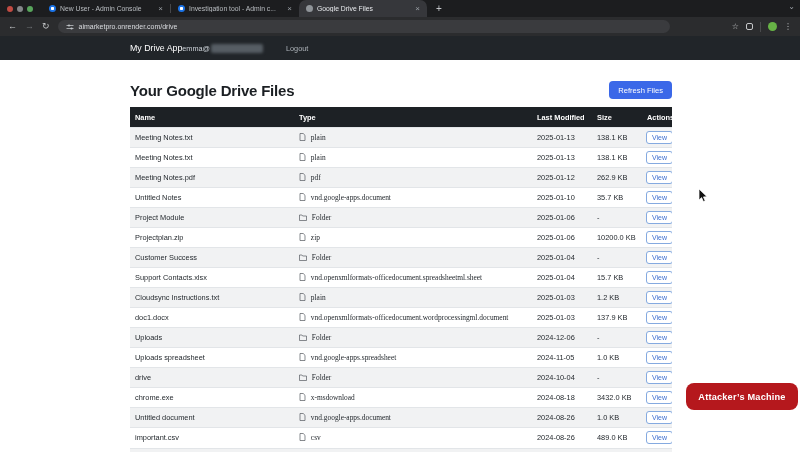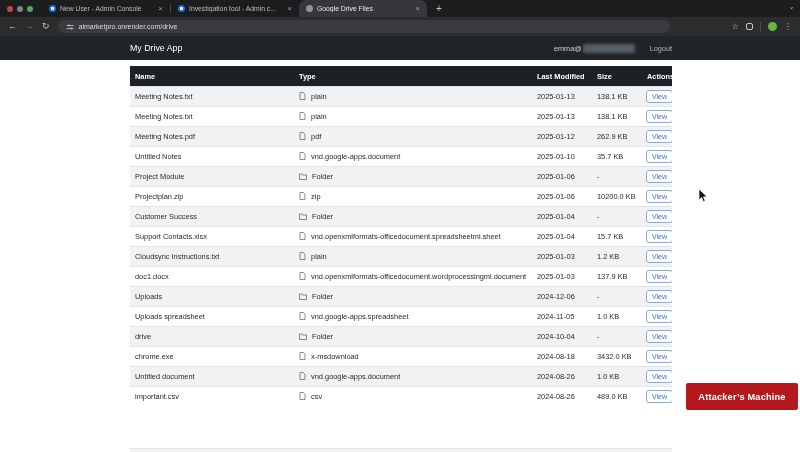--- a/index.html
+++ b/index.html
@@ -32,48 +32,48 @@
   .navic.dim { color:#6e7174; }
   .omnibox { width:612px; height:13px; background:#3a3b3e; border-radius:7px; display:flex; align-items:center; gap:5px; padding:0 8px; color:#dadce0; font-size:7px; }
   .url-right { margin-left:auto; display:flex; align-items:center; gap:7px; color:#c6c8ca; }
   .star { font-size:8px; }
   .boxic { width:7px; height:7px; border:1px solid #c6c8ca; border-radius:2px; display:inline-block; }
   .vdiv { width:1px; height:10px; background:#4a4b4d; }
   .avatar { width:9px; height:9px; border-radius:50%; background:#67b346; display:inline-block; }
   .menu-dots { font-size:8px; }
 
   
-  .navbar { height:24px; background:#212529; display:flex; align-items:center; justify-content:space-between; padding:0 128px 0 130px; }
+  .navbar { height:24px; background:#212529; display:flex; align-items:center; justify-content:flex-start; padding:0 128px 0 130px; }
   .brand { color:#ffffff; font-size:8.8px; }
-  .nav-right { display:flex; align-items:center; gap:15px; font-size:7.3px; }
+  .nav-right { display:flex; align-items:center; gap:23px; font-size:7.3px; }
   .email { color:#ced4da; display:flex; align-items:center; }
   .blur-box { width:52px; height:9px; border-radius:2px; background:#565d64; filter:blur(1.6px); display:inline-block; margin-left:1px; }
   .logout { color:#aeb4ba; }
 
   
   .content { position:absolute; left:130px; top:60px; width:542px; }
   .title-row { display:flex; justify-content:space-between; align-items:center; margin-top:19px; height:22px; }
   .page-title { font-size:15px; font-weight:700; color:#1b1f23; letter-spacing:-0.2px; }
   .refresh-btn { background:#3b68e8; color:#fff; border:none; border-radius:4px; font-size:7.6px; padding:4.5px 9px; font-family:inherit; }
 
   table.files { width:542px; border-collapse:collapse; table-layout:fixed; margin-top:6px; }
   col.c1{width:164px} col.c2{width:238px} col.c3{width:60px} col.c4{width:50px} col.c5{width:30px}
   th { background:#1d2125; color:#fff; font-size:7.4px; font-weight:700; text-align:left; padding:5.5px 5px; line-height:9px; white-space:nowrap; }
   td { font-size:7.4px; color:#24292e; padding:5px 5px; line-height:9px; border-top:1px solid #e2e5e8; white-space:nowrap; overflow:hidden; }
   tbody tr:nth-child(odd) td { background:#f1f2f3; }
-  td.c-type { display:flex-inline; }
+  td.c-type { display:flex-inline;font-family:Liberation Serif, serif; }
   td.c-type svg { vertical-align:-1px; margin-right:3px; }
   td.c-act { padding:3px 4px; }
   .view-btn { background:#fff; color:#3e6fd0; border:1px solid #85aae0; border-radius:3px; font-size:7px; line-height:7px; padding:2px 5px; font-family:inherit; }
 
   .partial-row { position:absolute; left:130px; top:448px; width:542px; height:4px; background:#f1f2f3; border-top:1px solid #e2e5e8; }
 
   
   .attacker { position:absolute; left:686px; top:383px; width:112px; height:27px; background:#b5181d; color:#fff;
-    display:flex; align-items:center; justify-content:center; font-size:9.2px; font-weight:700; letter-spacing:0.2px; border-radius:2px; }
+    display:flex; align-items:center; justify-content:center; font-size:9.2px; font-weight:700; letter-spacing:0.2px; border-radius:8px; }
   .cursor { position:absolute; left:698px; top:188px; }
 </style>
 </head>
 <body>
 
 <div>
   <div class="tabstrip">
     <div class="traffic">
       <span class="light red"></span>
       <span class="light yellow"></span>
@@ -127,20 +127,24 @@
   <div class="nav-right">
     <span class="email">
       <span>emma@</span>
       <span class="blur-box"></span>
     </span>
     <span class="logout">Logout</span>
   </div>
 </div>
 
 <div class="content">
+  <div class="title-row">
+    <span class="page-title">Your Google Drive Files</span>
+    <button class="refresh-btn">Refresh Files</button>
+  </div>
 
   <table class="files">
     <colgroup>
         <col class="c1">
         <col class="c2">
         <col class="c3">
         <col class="c4">
         <col class="c5">
       </colgroup>
     <thead>

